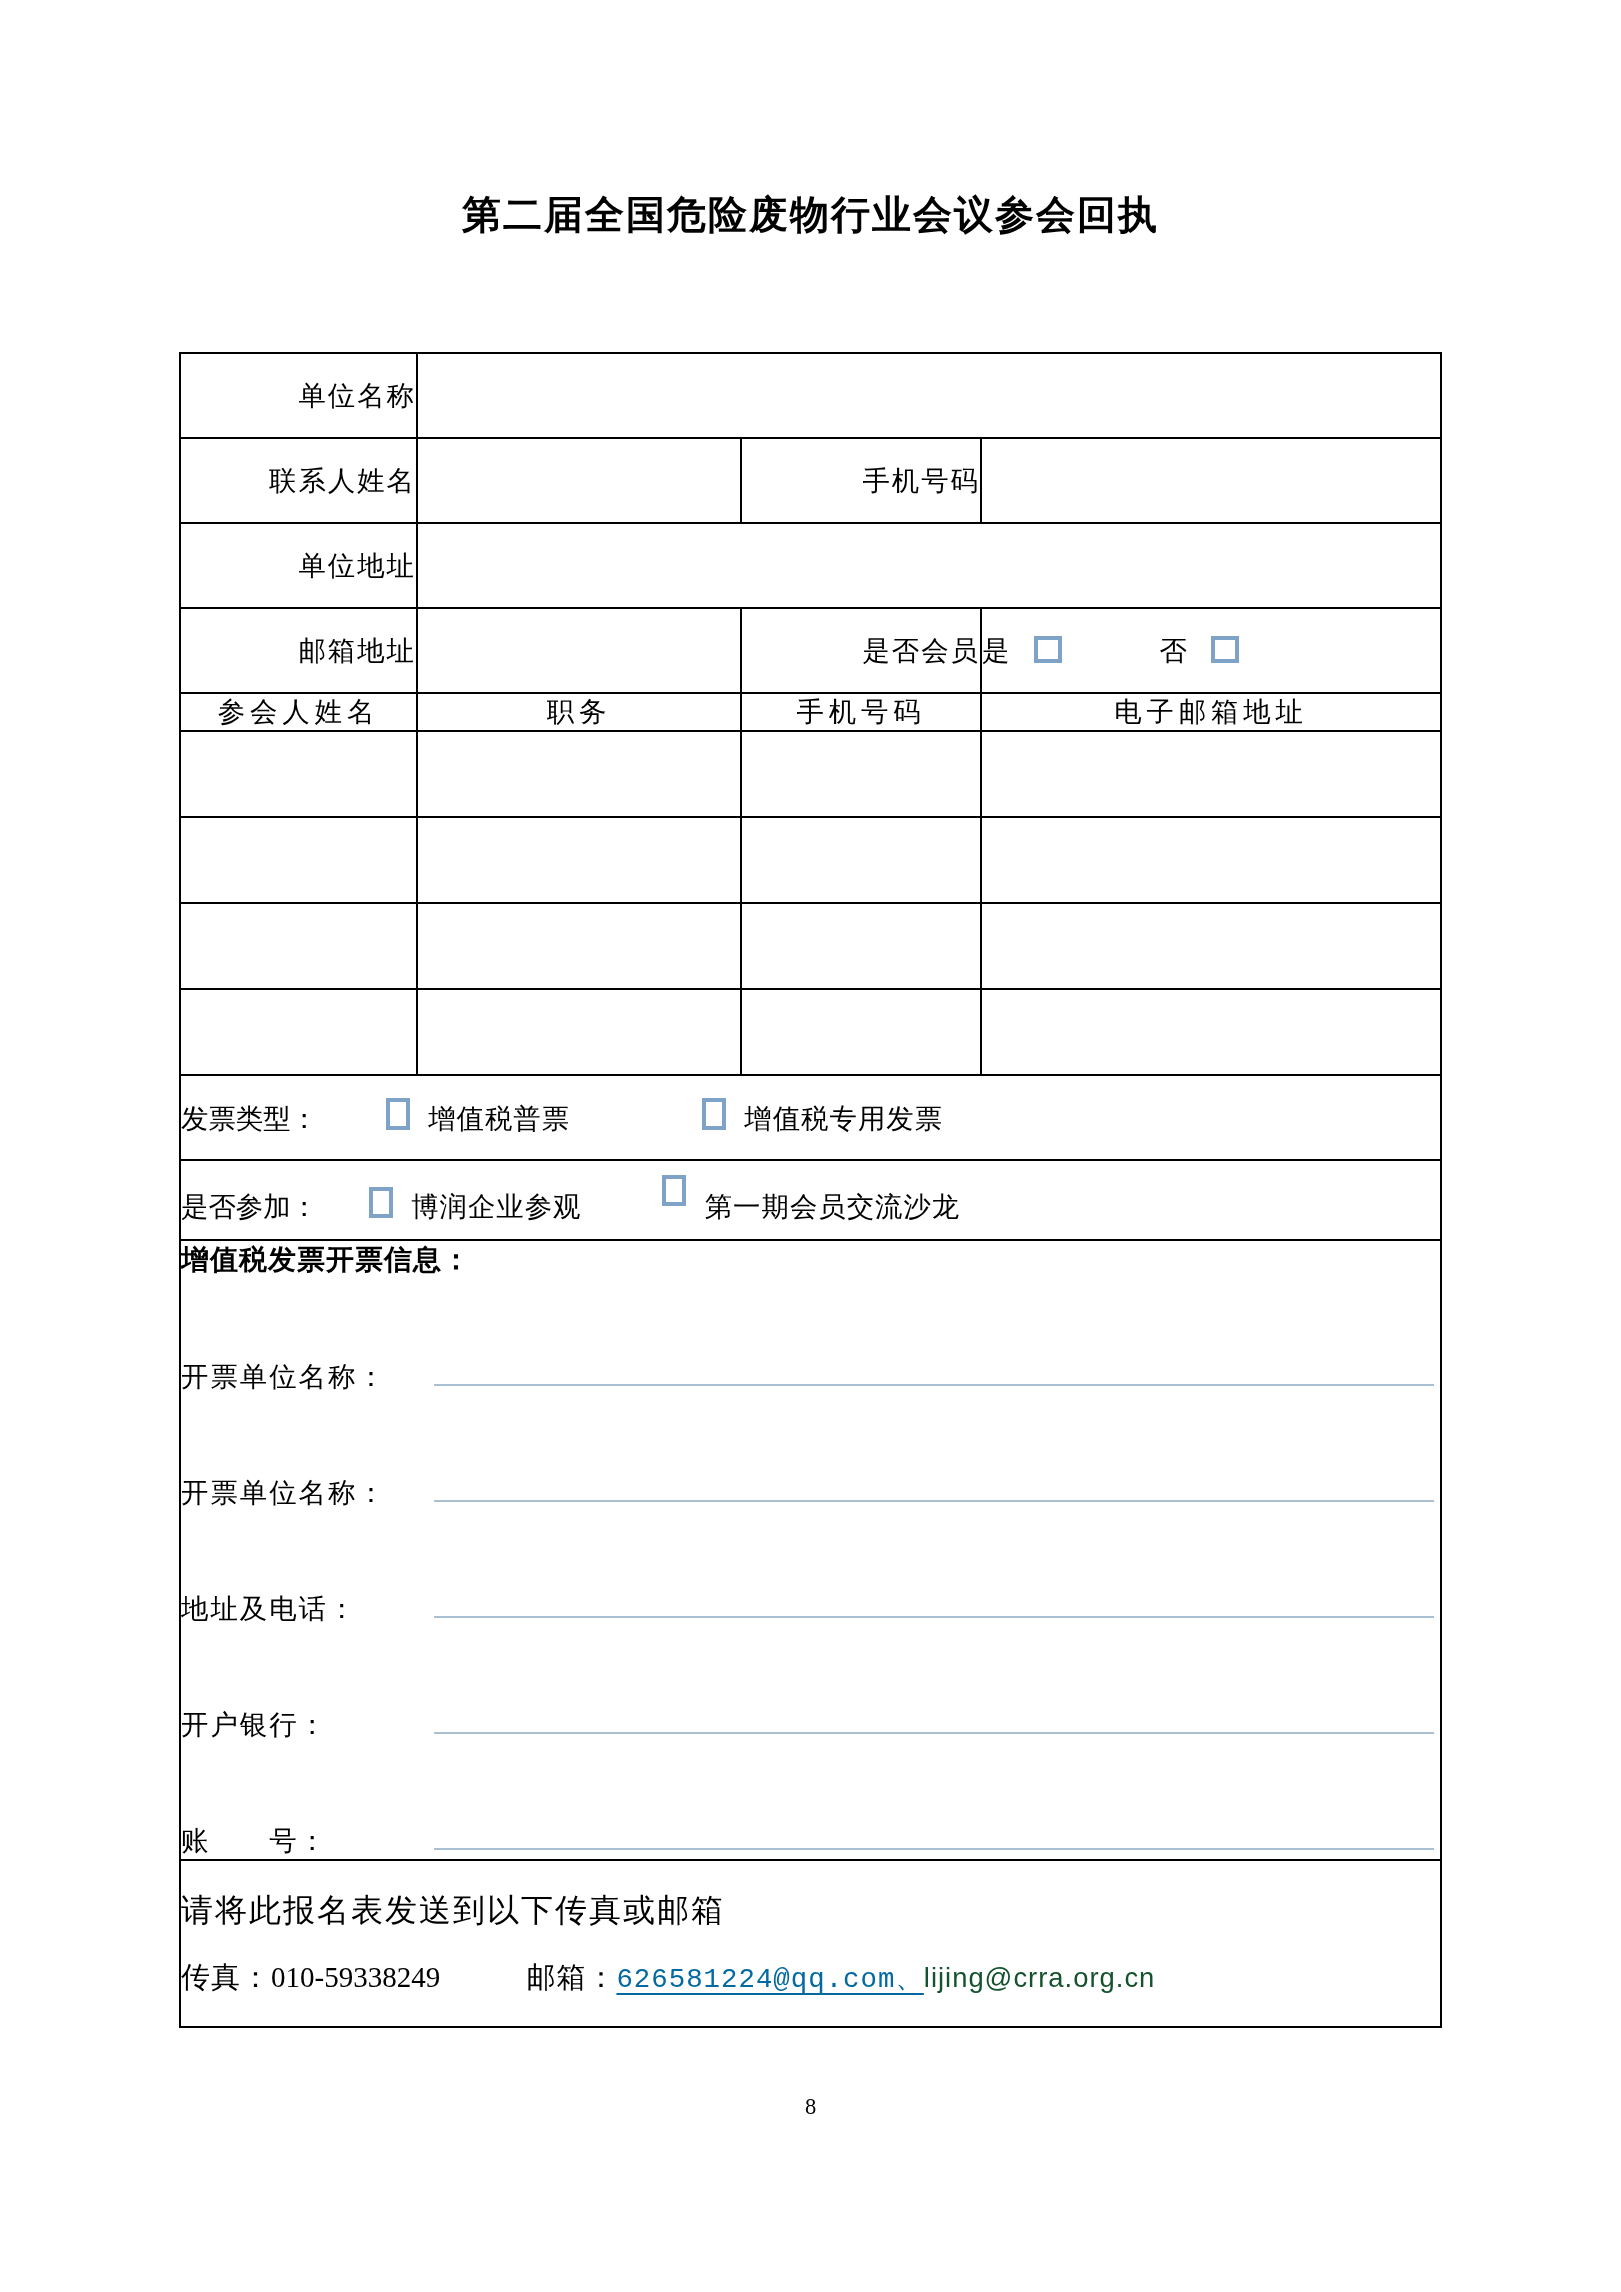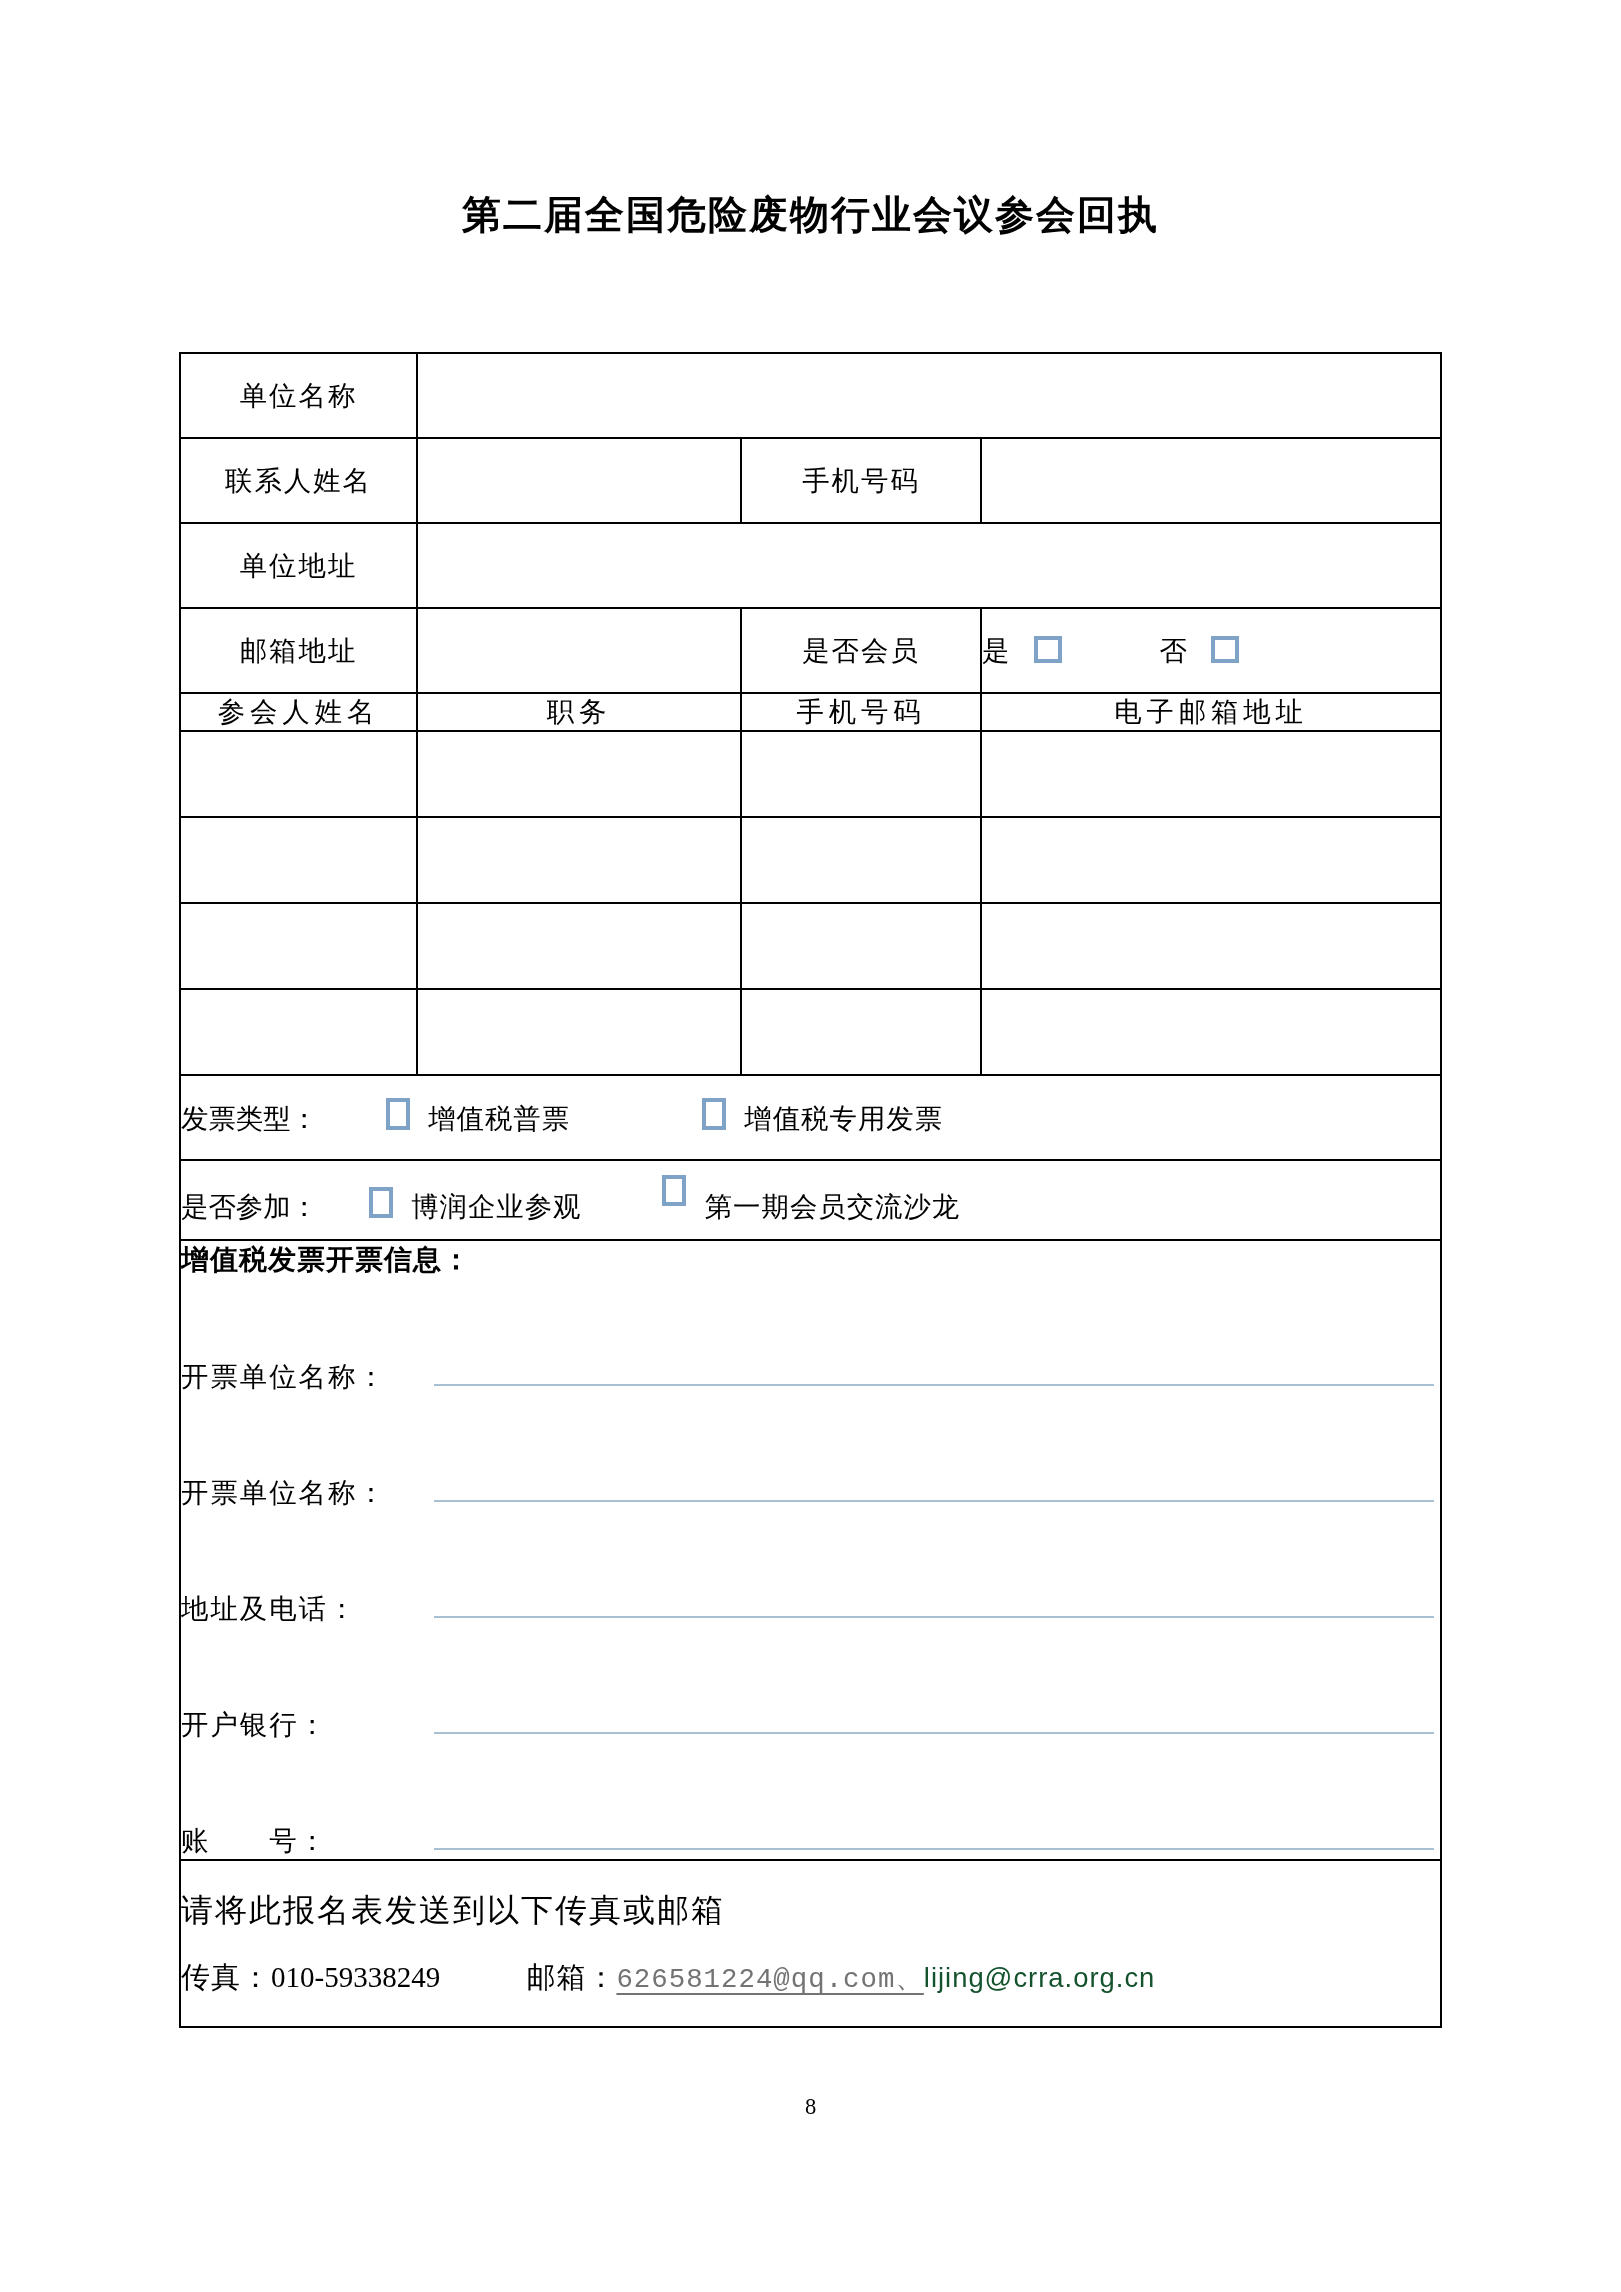--- a/index.html
+++ b/index.html
@@ -31,21 +31,21 @@
   }
   table.form td, table.form th {
     border: 2px solid #000;
     border-top-width: 2.9px;
     border-bottom-width: 2.9px;
     padding: 0;
     font-size: 27.4px;
     vertical-align: middle;
   }
   td.lbl {
-    text-align: center;
+    text-align: right;
     letter-spacing: 2px;
     font-weight: normal;
     border-radius: 6px;
   }
   th.hdr {
     letter-spacing: 4.9px;
     font-weight: normal;
     font-size: 27.4px;
   }
   tr.r-std td { height: 83px; }
@@ -101,21 +101,21 @@
   td.footer-cell {
     height: 165px;
     vertical-align: top;
     padding: 21.6px 29px 0 29px;
   }
   .footer-note { font-size: 32px; letter-spacing: 2px; }
   .footer-contact { margin-top: 25.5px; font-size: 29px; letter-spacing: 1px; }
   .fax-number { letter-spacing: 0; }
   .email-group { margin-left: 78px; }
   .email-link {
-    color: #737373;
+    color: #0369a1;
     text-decoration: underline;
     text-decoration-thickness: 2px;
     text-underline-offset: 5.9px;
     font-family: "Liberation Mono", "DejaVu Sans Mono", monospace;
     font-size: 27.4px;
   }
   .email-plain {
     color: #14532d;
     font-family: "Liberation Sans", "DejaVu Sans", sans-serif;
     font-size: 27.4px;

